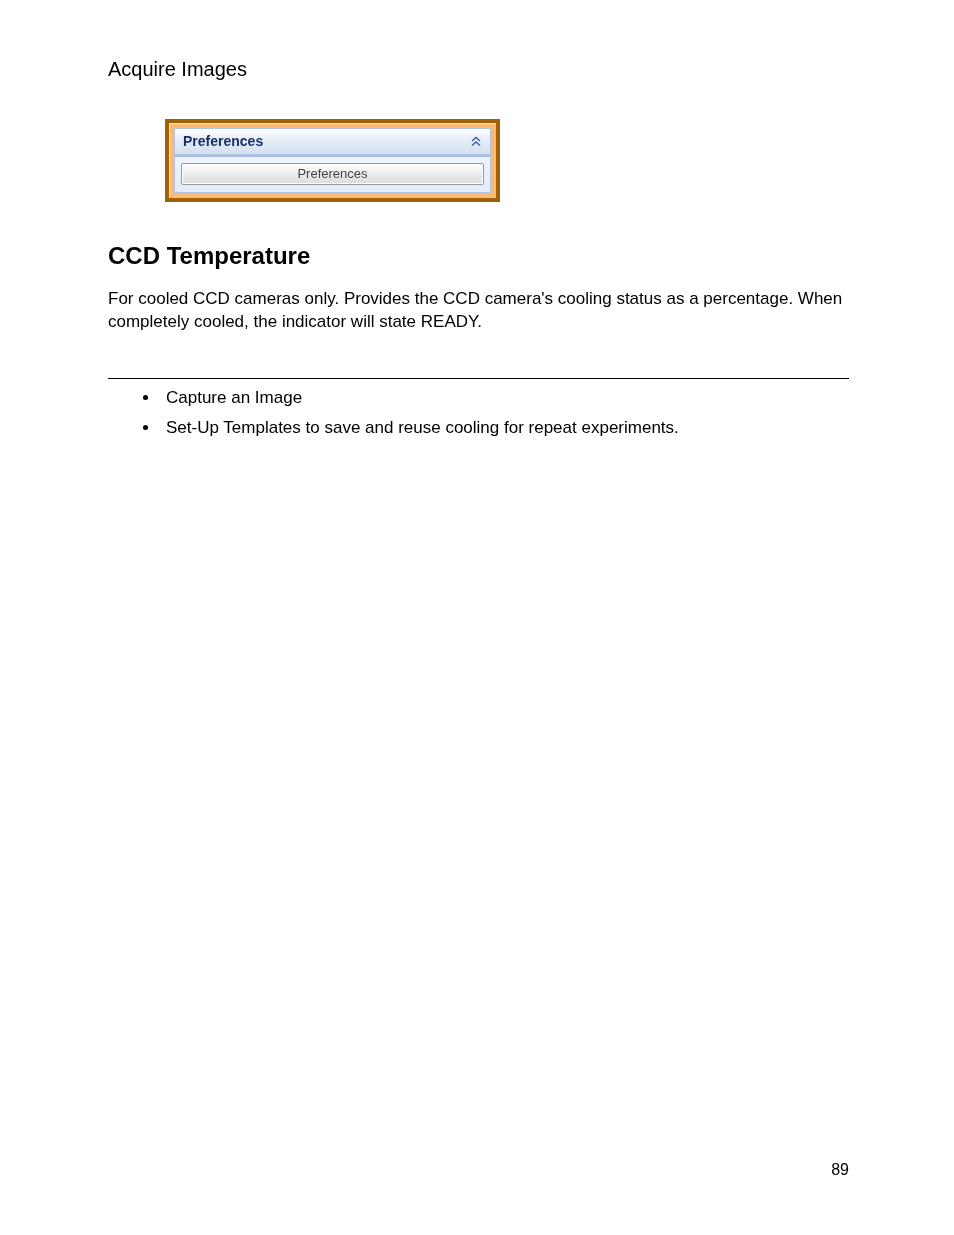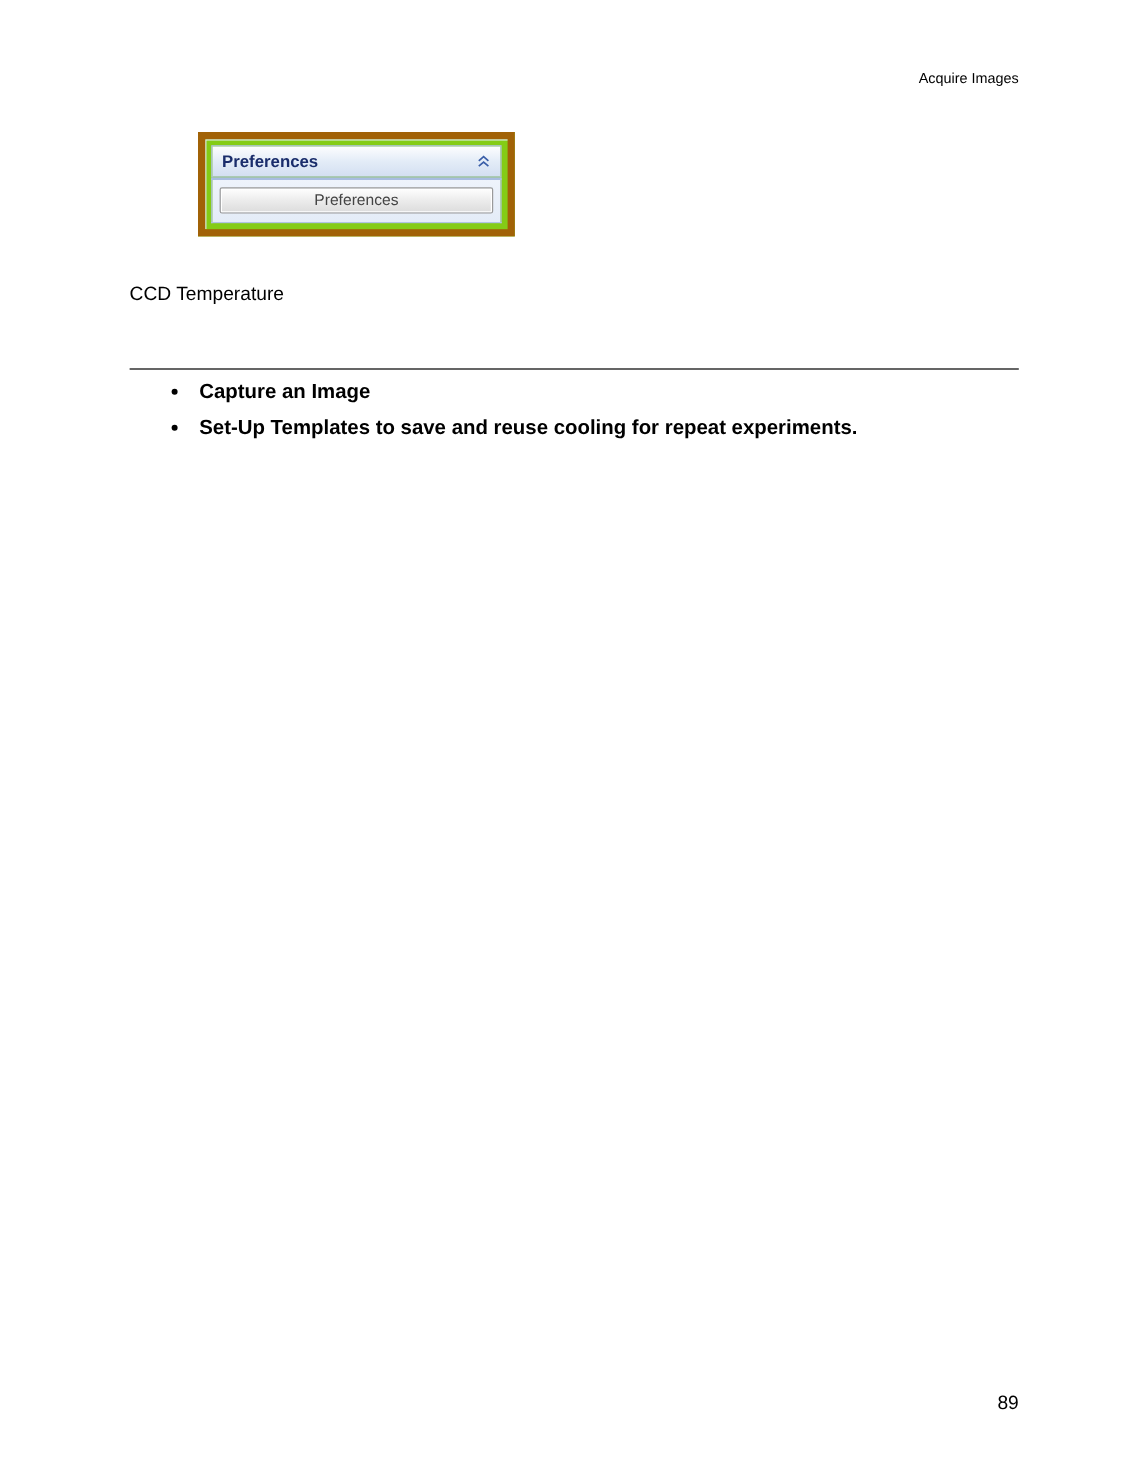--- a/index.html
+++ b/index.html
@@ -10,33 +10,32 @@
     font-family: Arial, Helvetica, sans-serif;
     font-size: 17px;
     color: #000;
     position: relative;
     background: #fff;
   }
   .page {
     padding: 58px 105px 0 108px;
   }
   .header-right {
-    text-align: right;
     margin-bottom: 38px;
-    font-size: 12px;
+    font-size: 20px;
   }
   .para {
     line-height: 1.35;
     margin: 0 0 10px 0;
   }
   .panel-wrap {
     margin: 6px 0 40px 57px;
-    width: 264px;
-    background: #84cc16;
-    border: 6px solid #a16207;
+    width: 335px;
+    background: #fdba74;
+    border: 4px solid #a16207;
     padding: 5px;
     box-shadow: inset 1px 1px 0 #e6eefb;
   }
   .panel-header {
     background: linear-gradient(to bottom, #fdfdfe 0%, #e3ecf7 50%, #d3dff1 100%);
     border: 1px solid #b0c4e2;
     padding: 4px 8px 5px 8px;
     display: flex;
     align-items: center;
     justify-content: space-between;
@@ -60,39 +59,38 @@
     padding: 2px 0 3px 0;
     text-align: center;
     font-size: 13px;
     color: #444;
     border: 1px solid #9a9a9a;
     border-radius: 2px;
     background: linear-gradient(to bottom, #ffffff 0%, #ececec 50%, #dcdcdc 100%);
     box-shadow: inset 0 0 0 1px #fff;
   }
   h2.section-heading {
-    font-size: 16px;
-    font-weight: normal;
+    font-size: 24px;
+    font-weight: bold;
     margin: 0 0 18px 0;
   }
   .spacer-lg { height: 34px; }
   hr.divider {
     border: none;
     border-top: 1px solid #000;
     margin: 0 0 4px 0;
   }
   .related-heading {
     font-weight: bold;
     margin: 0 0 6px 0;
   }
   ul.related-list {
     margin: 0;
     padding: 0 0 0 52px;
     list-style: disc;
-    font-weight: bold;
   }
   ul.related-list li {
     padding: 3px 0 3px 6px;
     line-height: 1.4;
   }
   .page-number {
     position: absolute;
     bottom: 56px;
     right: 105px;
     font-size: 16px;
@@ -116,20 +114,21 @@
         </svg>
       </span>
     </div>
     <div class="panel-body">
       <div class="pref-button">Preferences</div>
     </div>
   </div>
 
   <h2 class="section-heading">CCD Temperature</h2>
 
+  <p class="para">For cooled CCD cameras only. Provides the CCD camera's cooling status as a percentage. When completely cooled, the indicator will state READY.</p>
 
   <div class="spacer-lg"></div>
 
   <hr class="divider">
 
 
   <ul class="related-list">
     <li>Capture an Image</li>
     <li>Set-Up Templates to save and reuse cooling for repeat experiments.</li>
   </ul>

